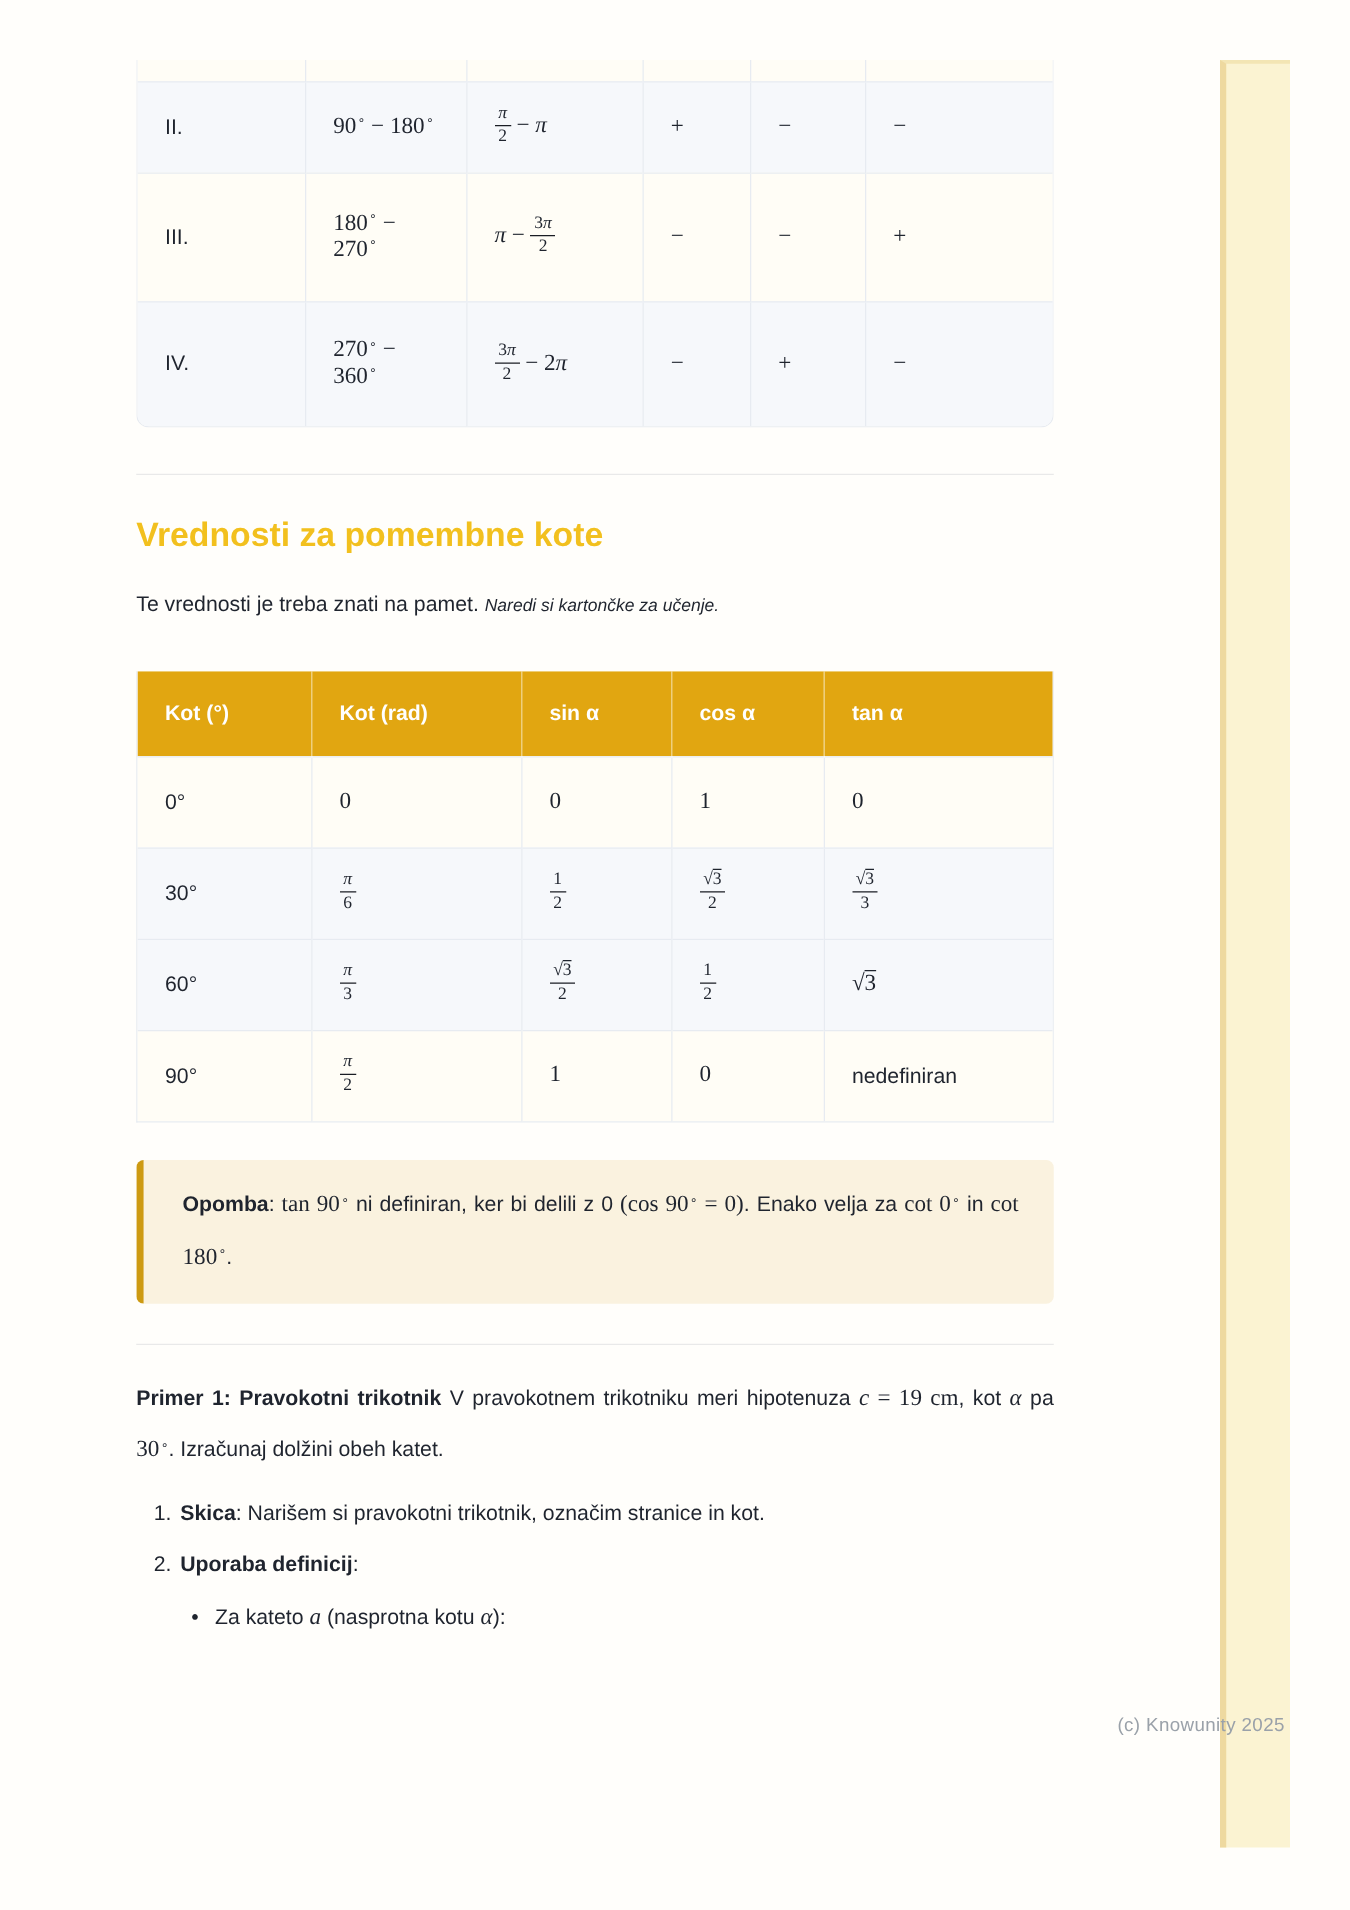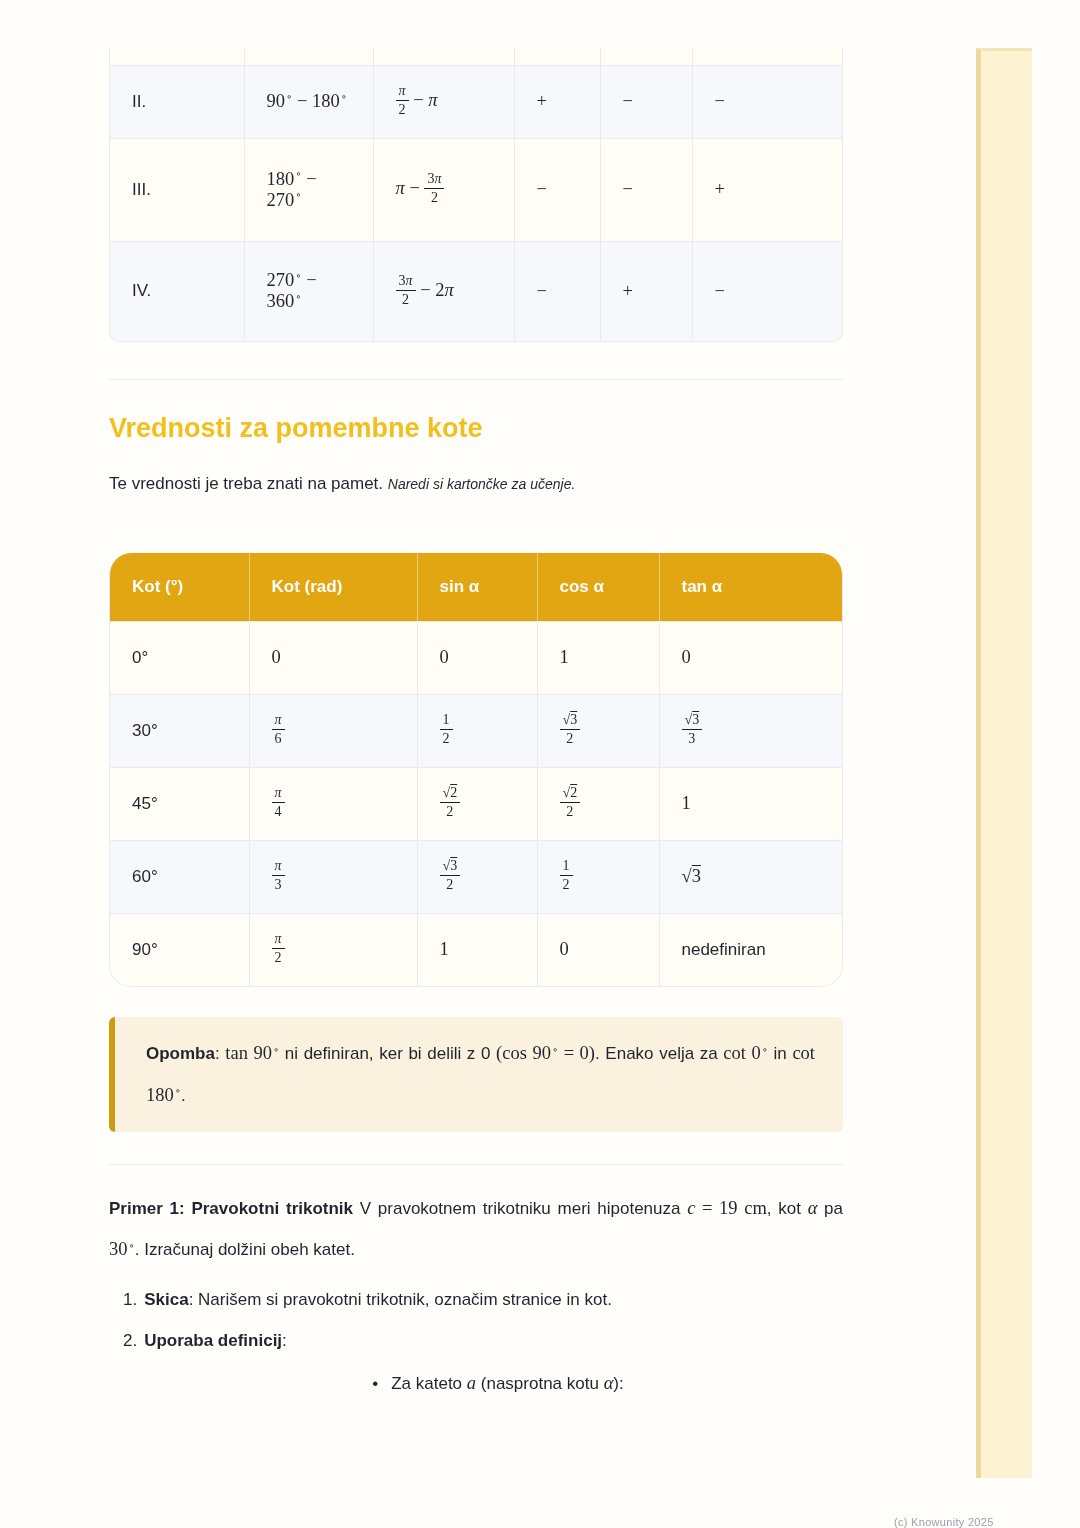--- a/index.html
+++ b/index.html
@@ -15,29 +15,29 @@
 
   
   .side-strip {
     position:absolute; left:976px; top:48px; width:56px; height:1430px;
     background:var(--strip-bg, #fbf3d2);
     border-left:5px solid var(--strip-edge, #eed9a0);
     border-top:3px solid #f3e5b4;
     z-index:1;
   }
   .watermark {
-    position:absolute; left:894px; top:1516px; z-index:3;
-    font-size:11px; letter-spacing:.3px;
+    position:absolute; left:894px; top:1372px; z-index:3;
+    font-size:15px; letter-spacing:.3px;
     color:var(--watermark, #9aa1a9);
   }
 
   
   .tbl-wrap { border:1px solid var(--tbl-border,#e7ebf1); overflow:hidden; }
   .top-tbl-wrap { margin-top:48px; border-top:none; border-radius:0 0 10px 10px; }
-  .val-tbl-wrap { margin-top:56px; border-top:none; border-radius:22px; }
+  .val-tbl-wrap { margin-top:40px; border-top:none; border-radius:0; }
   table { border-collapse:collapse; table-layout:fixed; width:732px; }
   td, th { vertical-align:middle; text-align:left; }
   td {
     border-top:1px solid var(--tbl-border,#e7ebf1);
     border-left:1px solid var(--tbl-border,#e7ebf1);
     padding:8px 12px 8px 22px;
   }
   td:first-child { border-left:none; }
   tr.sliver td { border-top:none; height:17px; padding:0 0 0 22px; }
   tr.warm td { background:var(--row-warm,#fffdf6); }
@@ -86,21 +86,21 @@
     background:var(--note-bg,#faf2df);
     border-left:6px solid var(--note-border,#cd9a12);
     border-radius:6px;
     padding:16px 28px 16px 31px;
   }
   .note p { font-size:17px; line-height:2.25; text-align:justify; }
   p.primer { margin-top:23px; font-size:17px; line-height:2.2; text-align:justify; }
   .steps { margin-top:16px; padding-left:14px; }
   .step { margin-bottom:13px; font-size:17px; line-height:1.65; }
   .num-marker { margin-right:7px; }
-  .bullet { margin:2px 0 0 30px; font-size:17px; line-height:1.65;text-align:center; }
+  .bullet { margin:2px 0 0 30px; font-size:17px; line-height:1.65; }
   .dot { margin-right:13px; }
 </style>
 </head>
 <body>
 
 <div class="side-strip"></div>
 <div class="watermark">(c) Knowunity 2025</div>
 
 <div class="content">
 
@@ -183,27 +183,20 @@
             <td><span class="m">1</span></td>
             <td><span class="m">0</span></td>
           </tr>
           <tr class="cool">
             <td><span class="s">30°</span></td>
             <td><span class="frac"><span class="num"><span class="i" style="font-size: inherit;">π</span></span><span class="den">6</span></span></td>
             <td><span class="frac"><span class="num">1</span><span class="den">2</span></span></td>
             <td><span class="frac"><span class="num">√<span class="vinc">3</span></span><span class="den">2</span></span></td>
             <td><span class="frac"><span class="num">√<span class="vinc">3</span></span><span class="den">3</span></span></td>
           </tr>
-          <tr class="warm">
-            <td><span class="s">45°</span></td>
-            <td><span class="frac"><span class="num"><span class="i" style="font-size: inherit;">π</span></span><span class="den">4</span></span></td>
-            <td><span class="frac"><span class="num">√<span class="vinc">2</span></span><span class="den">2</span></span></td>
-            <td><span class="frac"><span class="num">√<span class="vinc">2</span></span><span class="den">2</span></span></td>
-            <td><span class="m">1</span></td>
-          </tr>
           <tr class="cool">
             <td><span class="s">60°</span></td>
             <td><span class="frac"><span class="num"><span class="i" style="font-size: inherit;">π</span></span><span class="den">3</span></span></td>
             <td><span class="frac"><span class="num">√<span class="vinc">3</span></span><span class="den">2</span></span></td>
             <td><span class="frac"><span class="num">1</span><span class="den">2</span></span></td>
             <td><span class="m">√<span class="vinc">3</span></span></td>
           </tr>
           <tr class="warm">
             <td><span class="s">90°</span></td>
             <td><span class="frac"><span class="num"><span class="i" style="font-size: inherit;">π</span></span><span class="den">2</span></span></td>

